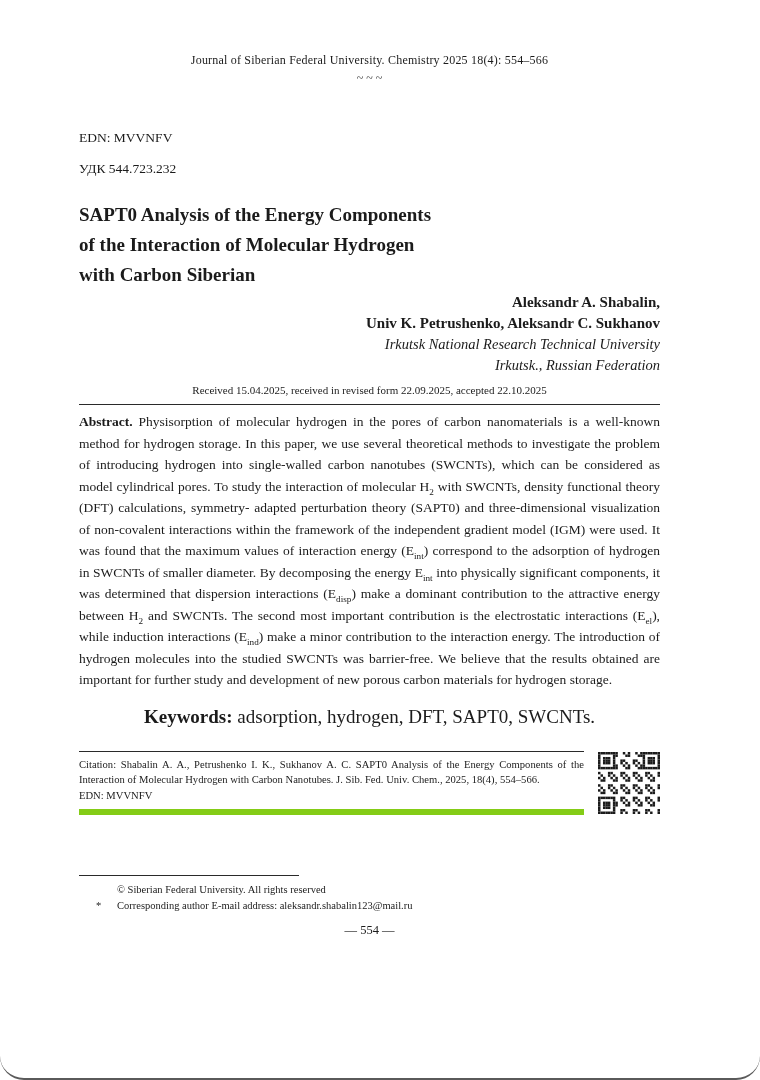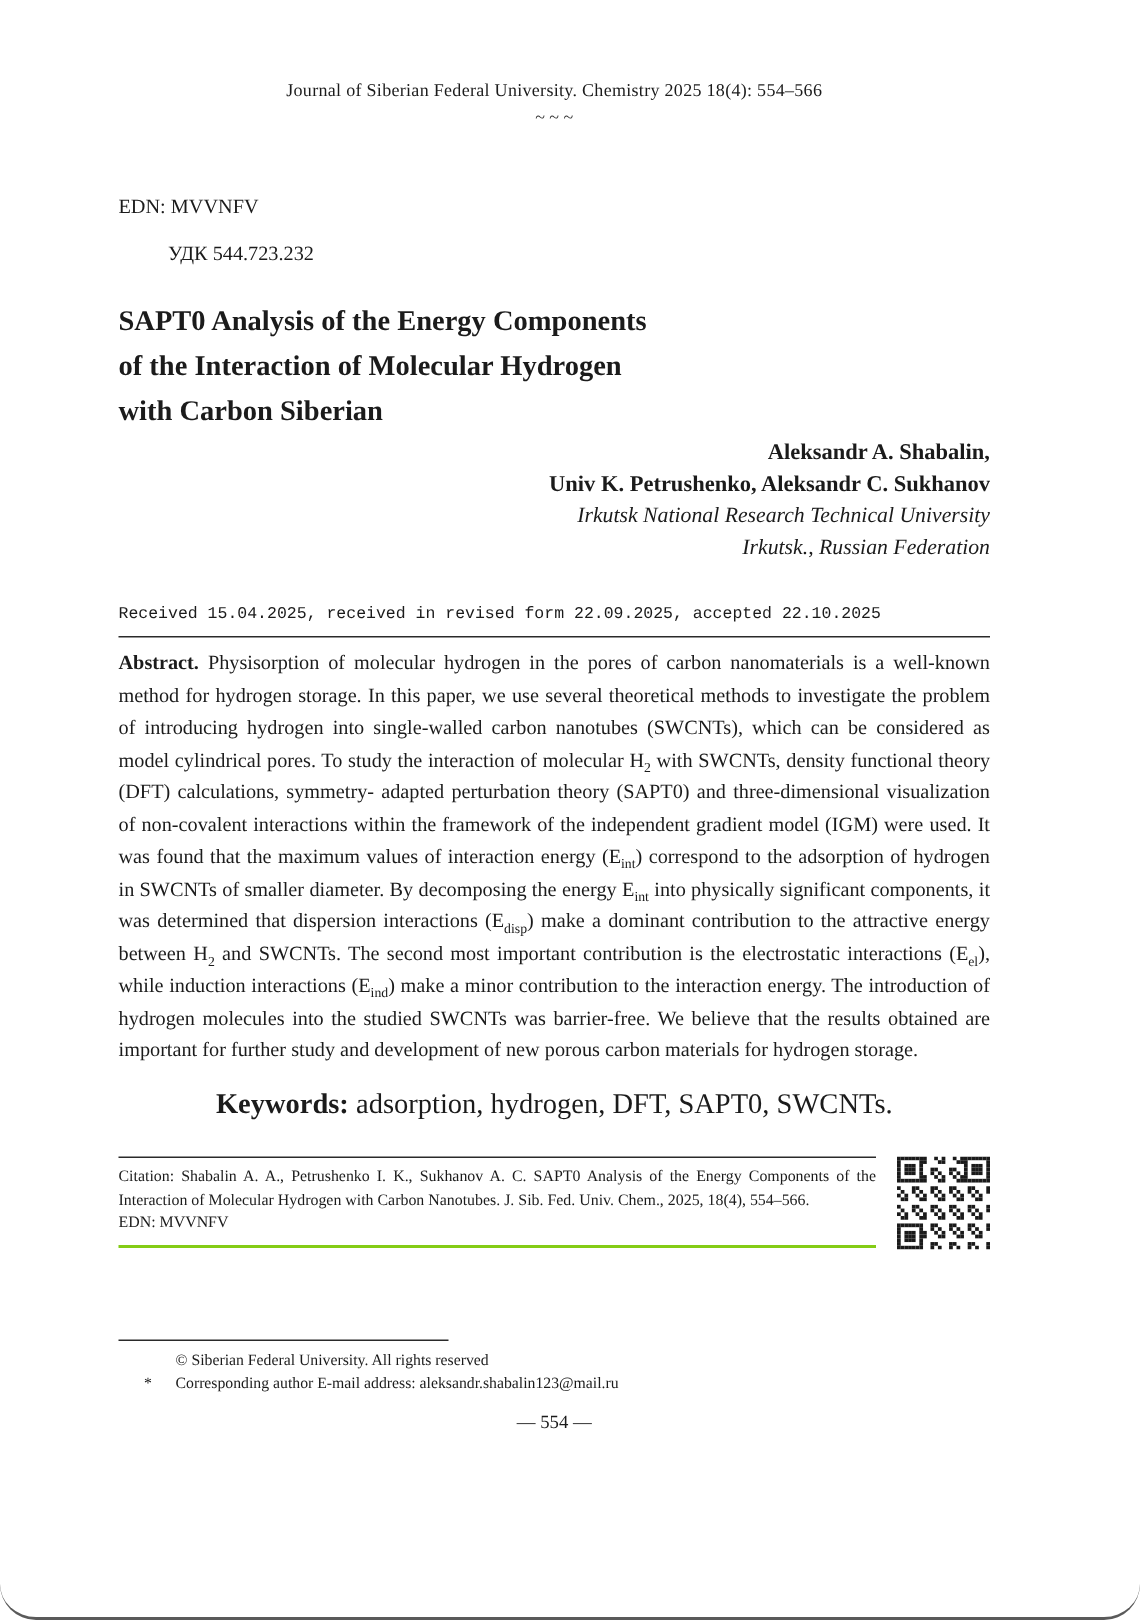--- a/index.html
+++ b/index.html
@@ -15,43 +15,43 @@
     padding: 53px 100px 0 79px;
     border-bottom: 2px solid #5a5a5a;
     overflow: hidden;
     border-radius: 24px;
   }
 
   .journal-header { text-align: center; font-size: 12px; letter-spacing: 0.2px; }
   .tilde-sep { text-align: center; font-size: 12px; margin-top: 3px; color: #333; }
 
   .edn-line { margin-top: 44px; font-size: 13.5px; }
-  .udk-line { margin-top: 15px; font-size: 13.5px; margin-left: 33px; }
+  .udk-line { margin-top: 15px; font-size: 13.5px; }
 
   .title { margin-top: 23px; font-size: 19px; font-weight: bold; line-height: 30px; }
   .title-line { display: block; }
 
   .authors-block { margin-top: 2px; text-align: right; }
   .author-line { font-weight: bold; font-size: 15px; line-height: 21px; }
   .affil-line { font-style: italic; font-size: 14.5px; line-height: 21px; }
 
-  .received-line { margin-top: 28px; font-size: 11px; font-family: Liberation Mono, monospace; }
+  .received-line { margin-top: 8px; text-align: center; font-size: 11px; }
 
   .abstract-rule { margin-top: 8px; border-top: 1.4px solid #2a2a2a; }
 
   .abstract { padding-top: 6px; font-size: 13.5px; line-height: 21.5px; text-align: justify; }
   .abstract sub, .keywords sub { font-size: 0.68em; line-height: 0; }
 
   .keywords { margin-top: 15px; font-size: 19px; line-height: 21px; text-align: center; }
 
   .citation-row { margin-top: 24px; display: flex; align-items: center; }
   .citation-col {
     flex: 1;
     border-top: 1px solid #2a2a2a;
-    border-bottom: 2px solid #84cc16;
+    border-bottom: 6px solid #84cc16;
     padding: 5px 0 6px 0;
     margin-right: 14px;
   }
   .citation-text { font-size: 10.6px; line-height: 15.5px; text-align: justify; }
   .citation-edn { font-size: 10.6px; line-height: 15.5px; }
   .qr-box { width: 62px; height: 62px; flex: 0 0 auto; }
 
   .footnote { margin-top: 60px; }
   .footnote-rule { width: 220px; border-top: 1px solid #2a2a2a; margin-bottom: 6px; }
   .fn-line { font-size: 10.5px; line-height: 15.5px; margin-left: 17px; }

